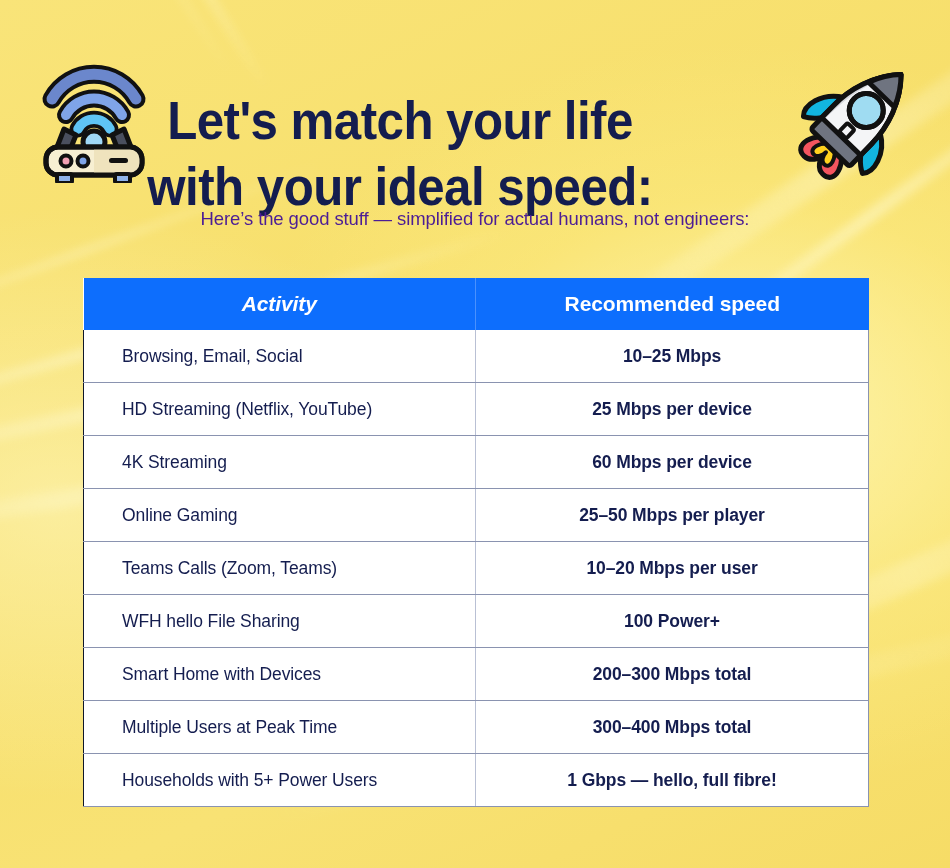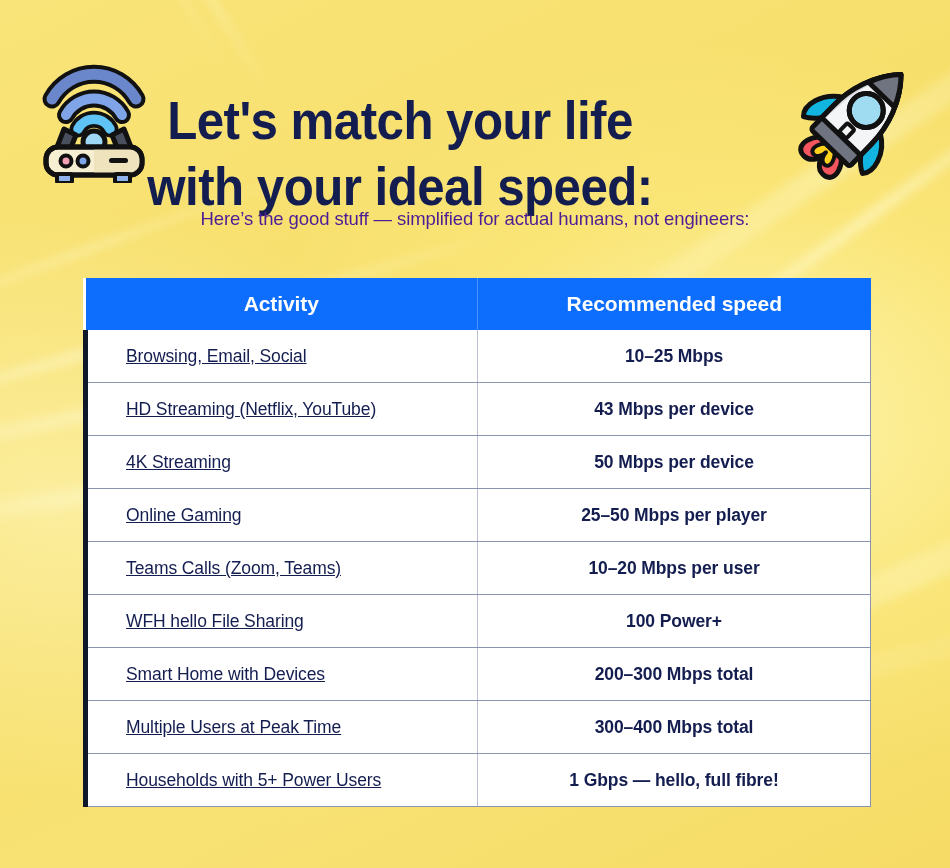--- a/index.html
+++ b/index.html
@@ -120,20 +120,21 @@
     font-size: 21px;
     font-weight: bold;
     height: 52px;
     padding: 0;
     text-align: center;
     letter-spacing: -0.1px;
     border: none;
   }
   table.speed-table thead th.th-first {
     border-right: 1px solid #4a91fd;
+    font-style: italic;
   }
   table.speed-table tbody td {
     height: 52px;
     font-size: 17.5px;
     color: #141d4f;
     border-bottom: 1px solid #8a93b0;
     border-right: 1px solid #b9c0d4;
     padding: 0;
     letter-spacing: -0.1px;
   }
@@ -145,22 +146,21 @@
   table.speed-table tbody td.cell-speed {
     text-align: center;
     font-weight: bold;
     border-right: 1px solid #8a93b0;
   }
   table.speed-table tbody tr:last-child td {
     border-bottom: 1px solid #8a93b0;
     margin-left: 8px;
   }
   table.speed-table tbody td.cell-activity {
-    border-left: 5px solid #0f172a;
-    text-decoration: underline;
+    border-left: 1px solid #0f172a;
   }
 </style>
 </head>
 <body>
 
 <div id="poster">
 
   <div class="bg-layer bg-base"></div>
   <div class="bg-layer">
     <div class="streak s1"></div>
@@ -256,25 +256,25 @@
           <th>Recommended speed</th>
         </tr>
       </thead>
       <tbody>
           <tr>
             <td class="cell-activity">Browsing, Email, Social</td>
             <td class="cell-speed">10–25 Mbps</td>
           </tr>
           <tr>
             <td class="cell-activity">HD Streaming (Netflix, YouTube)</td>
-            <td class="cell-speed">43 Mbps per device</td>
+            <td class="cell-speed">25 Mbps per device</td>
           </tr>
           <tr>
             <td class="cell-activity">4K Streaming</td>
-            <td class="cell-speed">50 Mbps per device</td>
+            <td class="cell-speed">60 Mbps per device</td>
           </tr>
           <tr>
             <td class="cell-activity">Online Gaming</td>
             <td class="cell-speed">25–50 Mbps per player</td>
           </tr>
           <tr>
             <td class="cell-activity">Teams Calls (Zoom, Teams)</td>
             <td class="cell-speed">10–20 Mbps per user</td>
           </tr>
           <tr>

